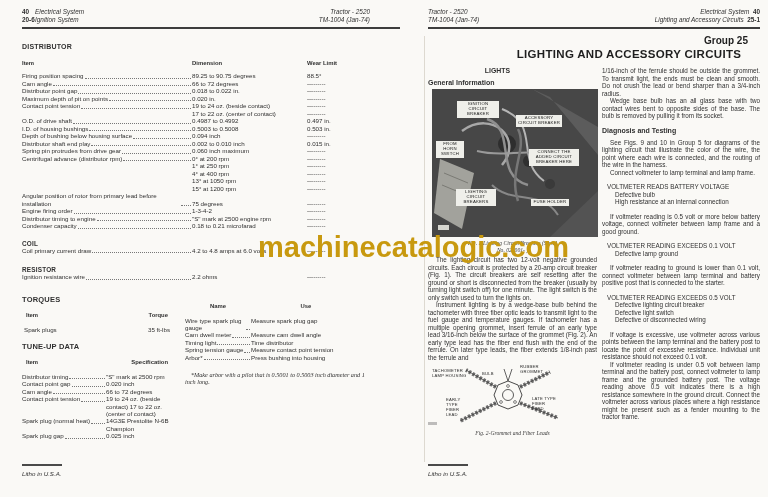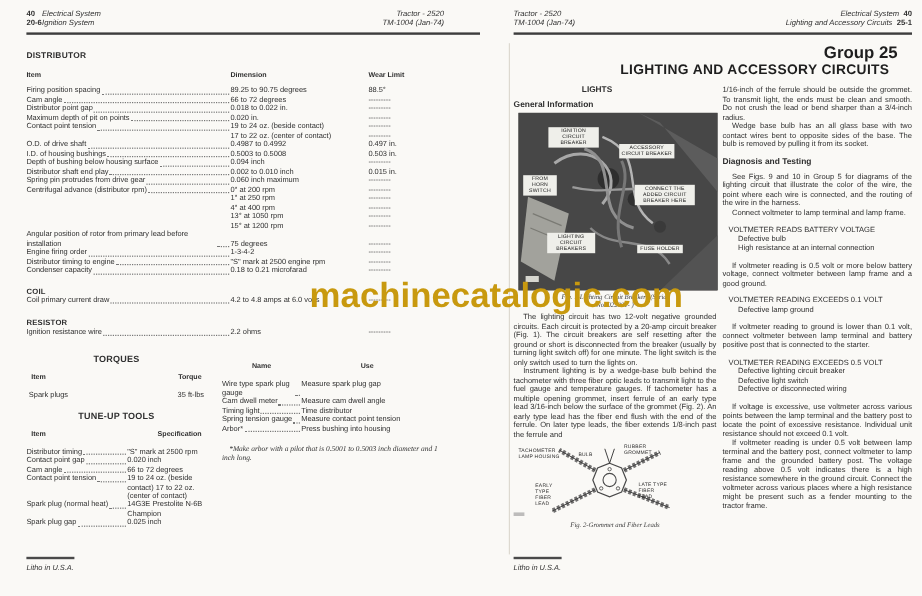--- a/index.html
+++ b/index.html
@@ -28,41 +28,41 @@
   .sn:empty + .ld{border-bottom:none;}
   .sd{width:115px;}
   .sw{width:80px;}
   .sub-h{font-size:6.4px;font-weight:bold;margin-top:10px;letter-spacing:.2px;}
   #resistor-title{margin-top:12px;}
 
   
   #lp-lower{display:flex;margin-top:14px;}
   #torques-col{width:150px;}
   #tools-col{width:183px;margin-left:13px;}
-  .center-h{font-size:7.5px;font-weight:bold;text-align:center;letter-spacing:.2px;}
+  .center-h{font-size:7.5px;font-weight:bold;letter-spacing:.2px;}
   .thead2{display:flex;font-size:5.9px;font-weight:bold;margin-top:8px;margin-bottom:8px;}
   .tq-row{display:flex;justify-content:space-between;font-size:6.2px;line-height:7.4px;padding:0 2px;}
   #tuneup-h{margin-top:9px;}
   .tu-row{display:flex;align-items:baseline;font-size:6.2px;line-height:7.4px;}
   .tu-row .nw{width:84px;}
   .tu-row .sn{max-width:78px;}
   .tu-val{width:64px;}
   .st-row{display:flex;align-items:baseline;font-size:6.2px;line-height:7.4px;}
   .st-row .nw{width:66px;}
   .st-row .sn{max-width:60px;}
   .st-val{width:110px;}
   .footnote{font-family:"Liberation Serif",serif;font-style:italic;font-size:6.2px;line-height:7.4px;
             margin-top:10px;text-indent:6px;}
 
   
   .litho{position:absolute;left:0;top:456px;font-size:6.2px;font-style:italic;}
   .litho-rule{display:block;width:40px;height:0;border-top:2px solid #4a4a4a;margin-bottom:4px;}
 
   
-  #group-label{font-size:14px;font-weight:bold;text-align:right;padding-right:12px;margin-top:6px;color:#1e1e1e;}
+  #group-label{font-size:10px;font-weight:bold;text-align:right;padding-right:12px;margin-top:6px;color:#1e1e1e;}
   #group-title{font-size:11.5px;font-weight:bold;text-align:center;margin-top:2px;padding-left:70px;
                letter-spacing:.3px;color:#1e1e1e;}
   #rp-cols{display:flex;margin-top:7px;}
   #rp-left{width:169px;position:relative;}
   #rp-right{width:158px;margin-left:5px;}
   .lights-h{font-size:6.9px;font-weight:bold;text-align:center;padding-right:30px;}
   .info-h{font-size:7px;font-weight:bold;margin-top:5px;}
   .body-p{font-size:6.3px;line-height:7.5px;text-align:justify;}
   .ind{text-indent:8px;}
   .gap{margin-top:7px;}
@@ -341,21 +341,21 @@
           <span>Torque</span>
         </div>
         <div>
 
             <div class="tq-row">
               <span>Spark plugs</span>
               <span>35 ft-lbs</span>
             </div>
           </div>
 
-        <div class="center-h" id="tuneup-h">TUNE-UP TOOLS</div>
+        <div class="center-h" id="tuneup-h">TUNE-UP DATA</div>
         <div class="thead2" style="justify-content:space-between;padding:0 4px;">
           <span>Item</span>
           <span>Specification</span>
         </div>
         <div>
 
             <div class="tu-row">
               <span class="nw">
                 <span class="sn">Distributor timing</span>
                 <span class="ld"></span>

